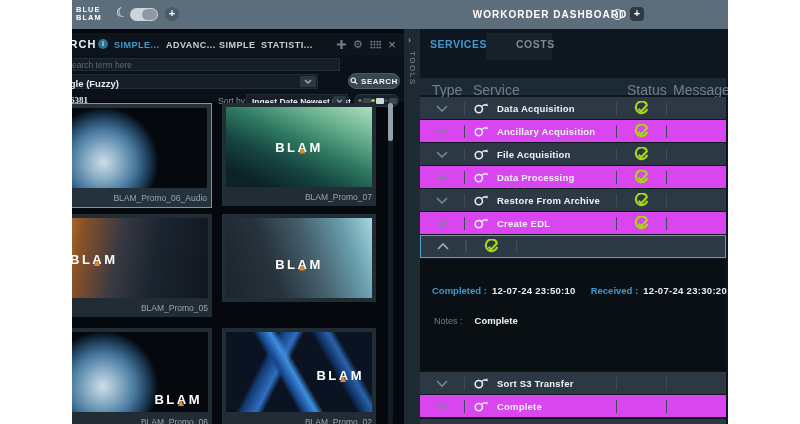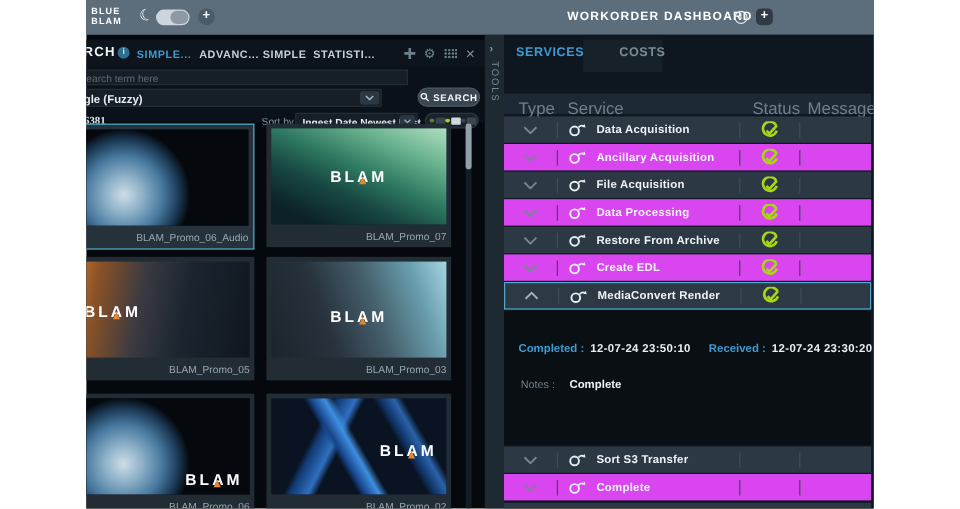--- a/index.html
+++ b/index.html
@@ -220,21 +220,20 @@
       <div class="tile" style="left:26px;top:214px;">
         <div class="img sunset">
             <span class="wm l">BLAM</span>
           </div>
         <div class="lbl">BLAM_Promo_05</div>
       </div>
       <div class="tile" style="left:190px;top:214px;">
         <div class="img storm">
             <span class="wm cl">BLAM</span>
           </div>
-        <div class="lbl">BLAM_Promo_03</div>
       </div>
       <div class="tile" style="left:26px;top:328px;">
         <div class="img earth">
             <span class="wm br">BLAM</span>
           </div>
         <div class="lbl">BLAM_Promo_06</div>
       </div>
       <div class="tile" style="left:190px;top:328px;">
         <div class="img ribbons">
             <span class="wm r">BLAM</span>
@@ -414,28 +413,20 @@
             <span class="c-msg"></span>
         </div>
 
         <div class="svc-row expanded" style="top:206px">
           <span class="c-type">
               <svg width="12" height="7" viewBox="0 0 12 7" style="transform:rotate(180deg)">
                 <polyline points="1,1 6,6 11,1" fill="none" stroke="#9fb0ba" stroke-width="1.6"></polyline>
               </svg>
             </span>
             <span class="vdiv"></span>
-          <span class="c-name">
-              <svg width="16" height="12" viewBox="0 0 22 16">
-                <circle cx="8" cy="9.5" r="5" fill="none" stroke="#e8eef2" stroke-width="2.2"></circle>
-                <path d="M12.5 5.5 q3-3 6-1.5" fill="none" stroke="#e8eef2" stroke-width="2"></path>
-                <path d="M19.5 1.5 l1 4 -4 -0.5 z" fill="#e8eef2"></path>
-              </svg>
-              <span class="nm">MediaConvert Render</span>
-            </span>
             <span class="vdiv"></span>
           <span class="c-status">
               <svg width="15" height="15" viewBox="0 0 18 18">
                 <path d="M15.6 4.6 A7 7 0 1 0 15.9 9.5" fill="none" stroke="#a9d714" stroke-width="2.6"></path>
                 <path d="M5.6 9.4 l3 3.1 L16 4.4" fill="none" stroke="#a9d714" stroke-width="2.6"></path>
               </svg>
             </span>
             <span class="vdiv"></span>
             <span class="c-msg"></span>
         </div>

